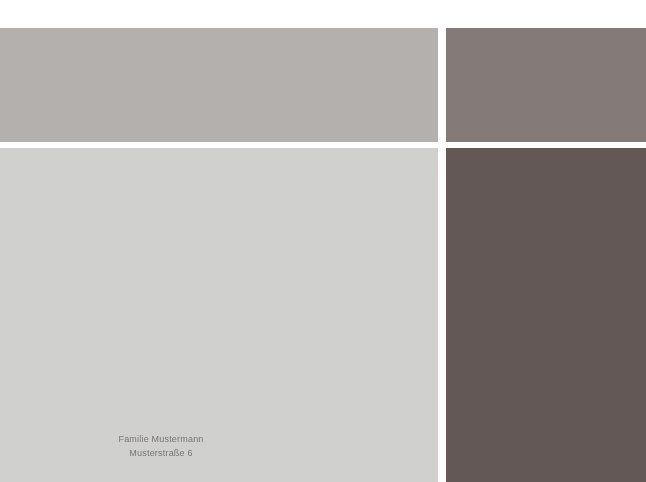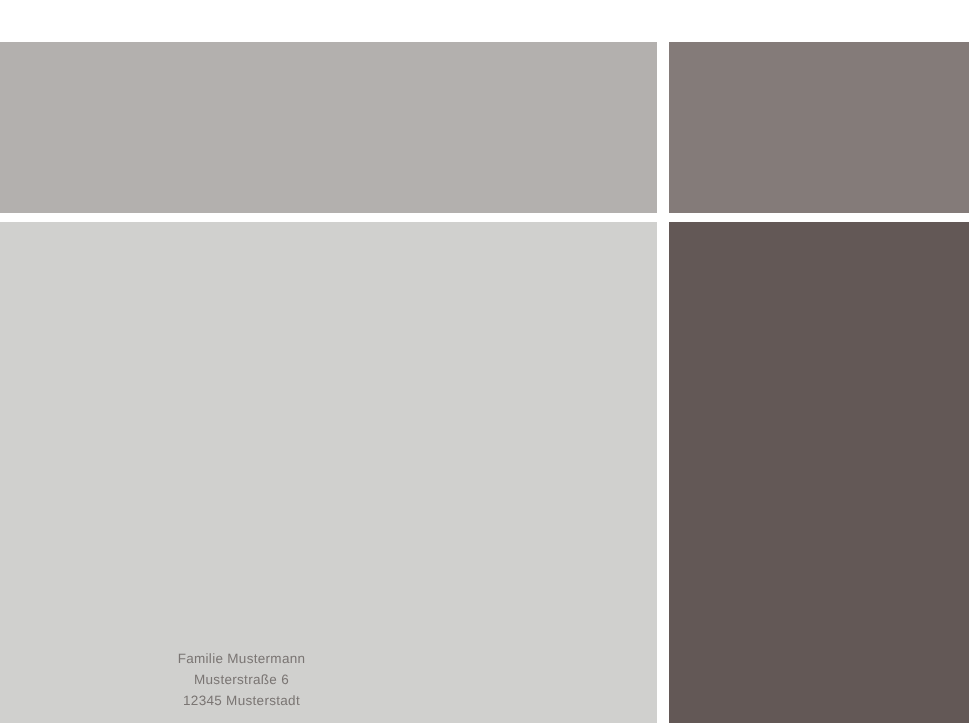--- a/index.html
+++ b/index.html
@@ -82,20 +82,19 @@
 
   <div class="panel panel-top-left" style="background-color: rgb(179, 176, 174);"></div>
 
   <div class="panel panel-top-right" style="background-color: rgb(132, 123, 121);"></div>
 
   <div class="panel panel-bottom-left" style="background-color: rgb(208, 208, 206);">
 
     <div class="address-block" style="color: rgb(122, 117, 115);">
       <span class="address-line">Familie Mustermann</span>
       <span class="address-line">Musterstraße 6</span>
-      <span class="address-line">12345 Musterstadt</span>
     </div>
 
   </div>
 
   <div class="panel panel-bottom-right" style="background-color: rgb(99, 88, 86);"></div>
 
 </div>
 
 </body></html>

